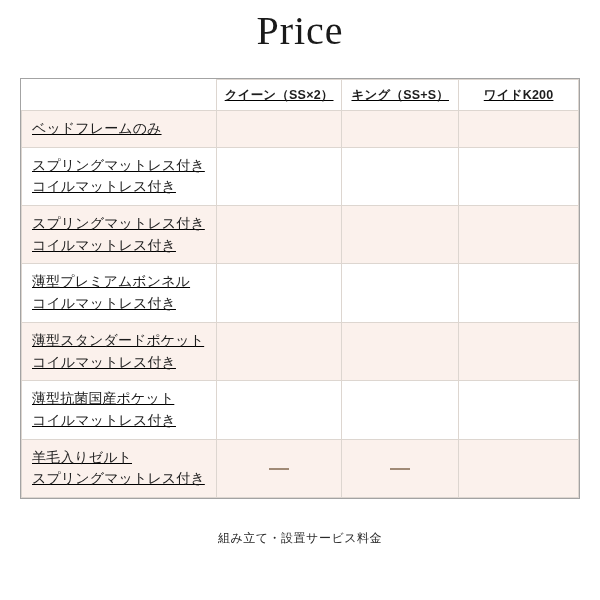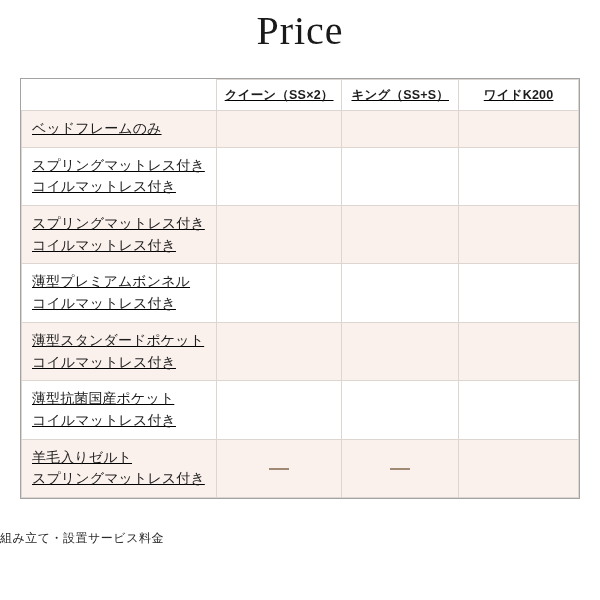--- a/index.html
+++ b/index.html
@@ -92,20 +92,21 @@
     width: 20px;
     height: 1.5px;
     background: #a08a76;
     vertical-align: middle;
   }
   .rowlabel .l1, .rowlabel .l2 {
     display: block;
     white-space: nowrap;
   }
   .footnote {
+    text-align: center;
     font-family: "Liberation Sans", sans-serif;
     font-size: 12px;
     color: #2a2a2a;
     padding-top: 16px;
     letter-spacing: 0.5px;
   }
 </style>
 </head>
 <body>
 

